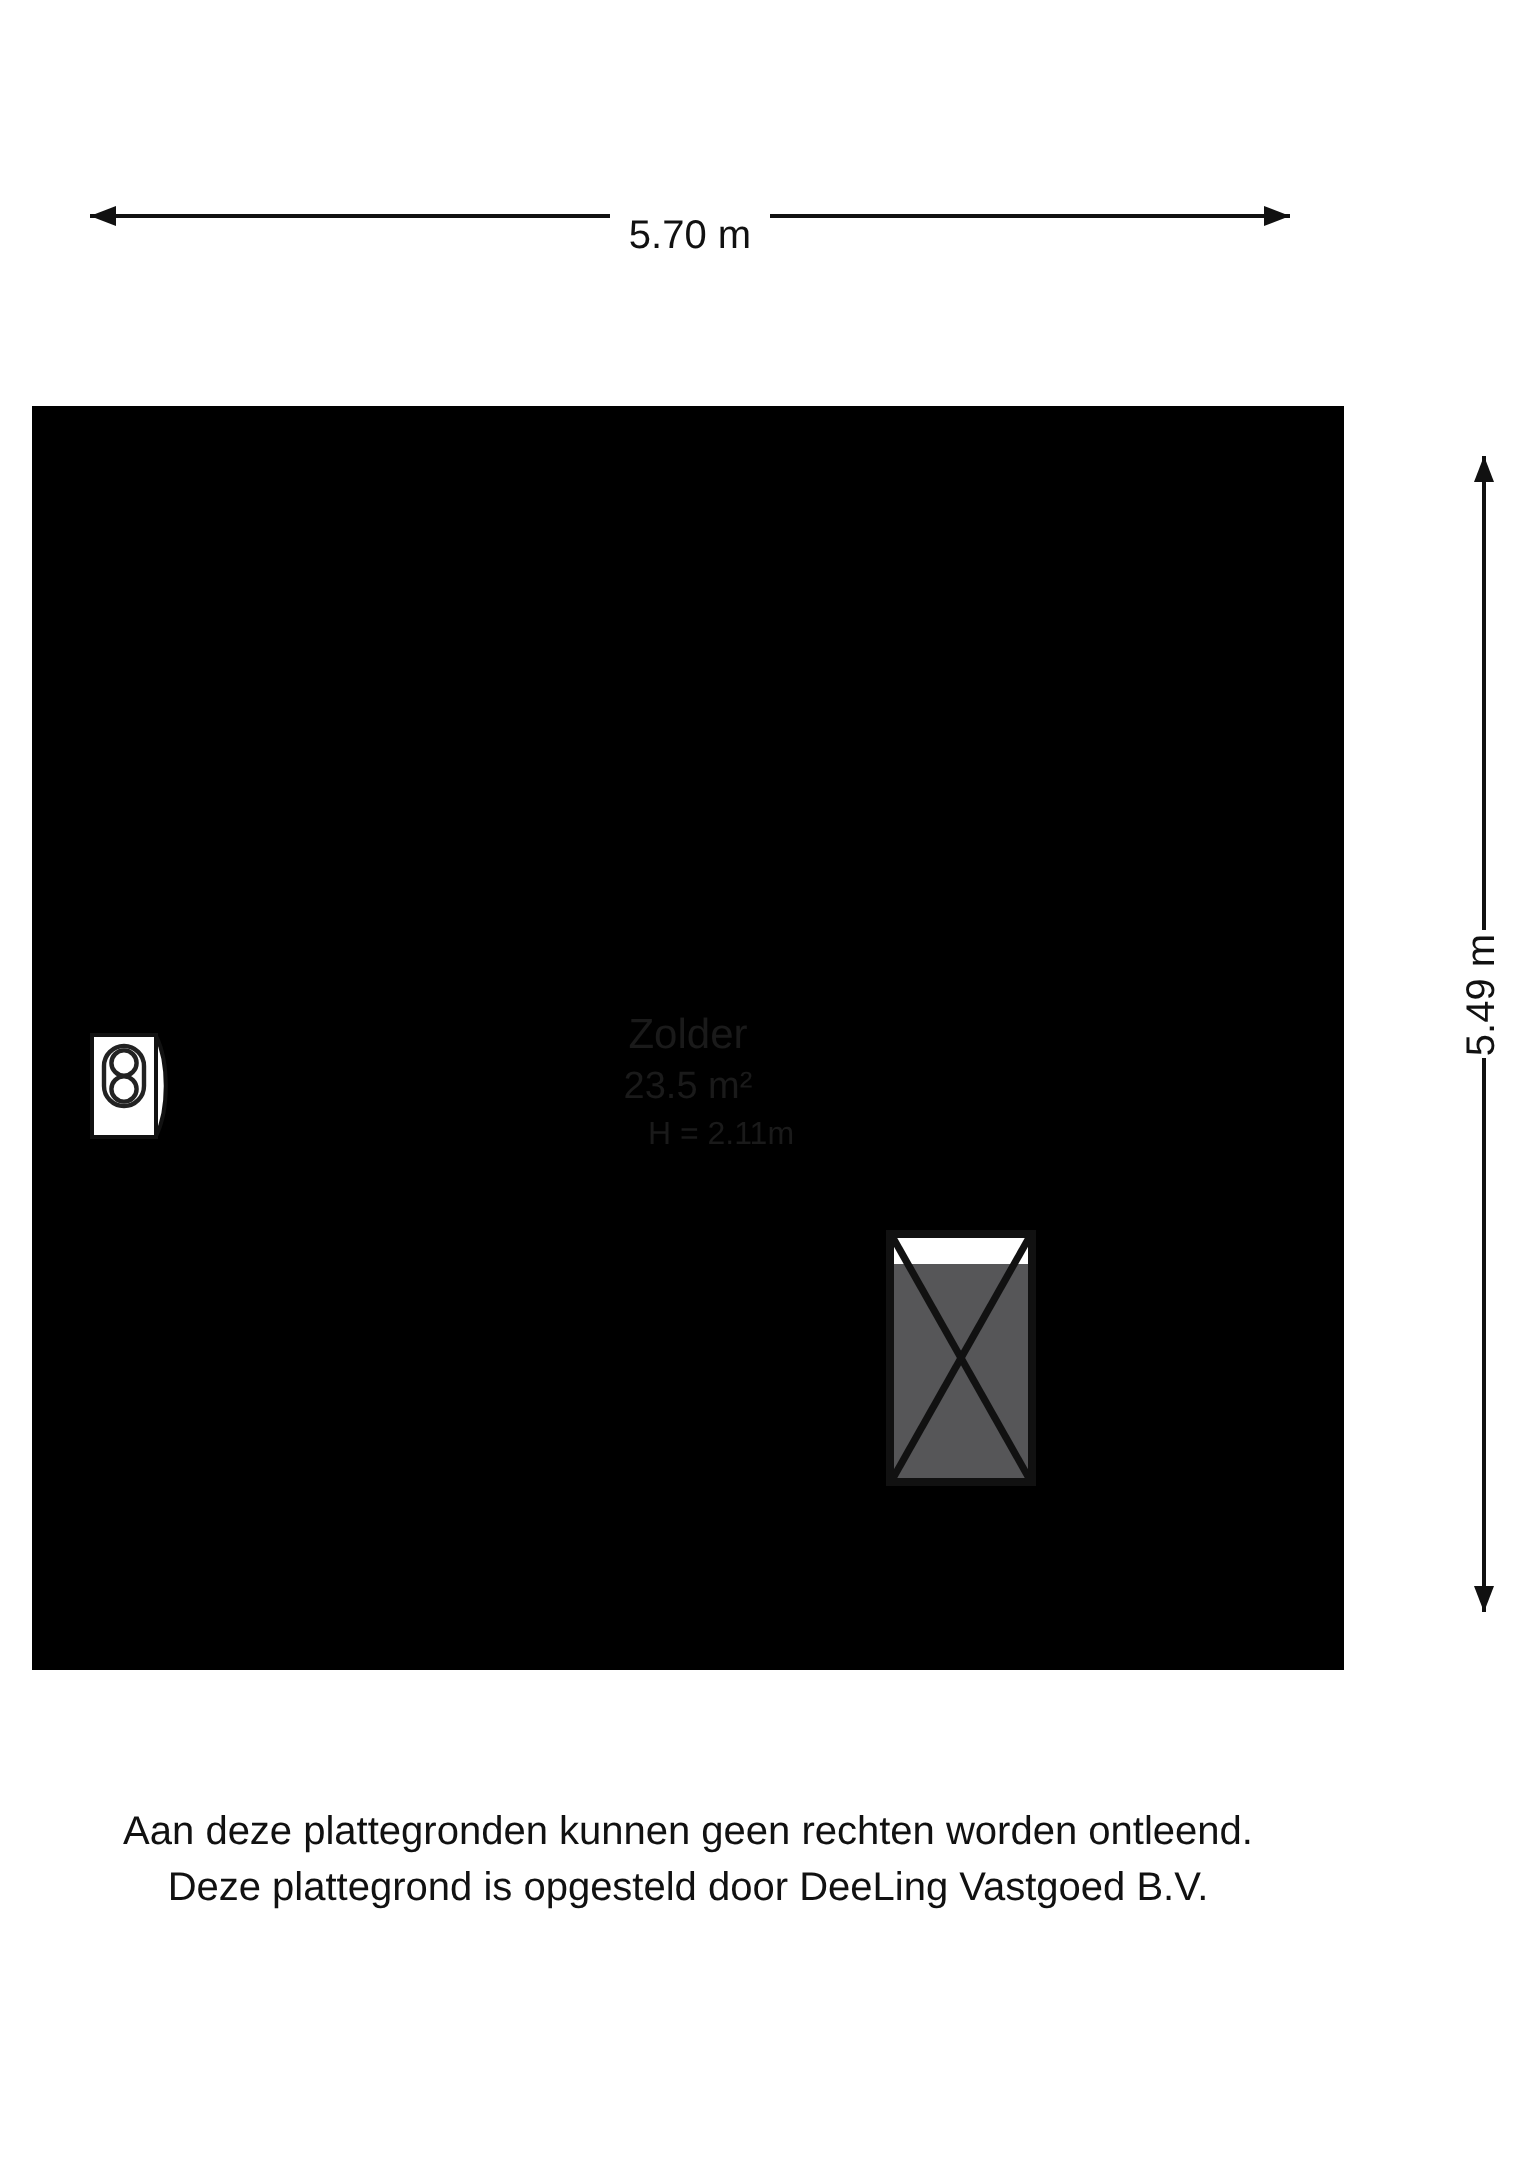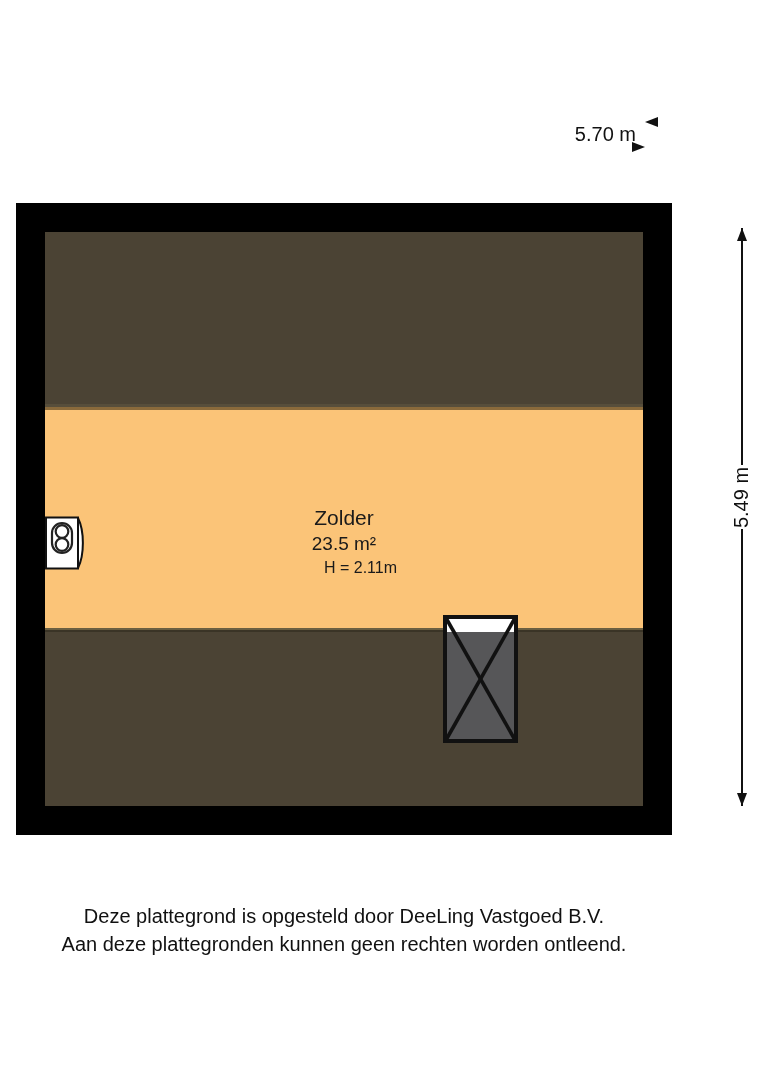--- a/index.html
+++ b/index.html
@@ -7,22 +7,22 @@
     width: 764px; height: 1080px;
     background: #ffffff;
     font-family: "Liberation Sans", sans-serif;
     color: #111;
     overflow: hidden;
   }
   .stage { position: relative; width: 764px; height: 1080px; background: #fff; }
 
   
   .dim-h {
-    position: absolute; left: 45px; top: 121px; width: 600px; height: 24px;
-    display: flex; align-items: flex-end; flex-direction: column;
+    position: absolute; left: 45px; top: 107px; width: 600px; height: 24px;
+    display: flex; align-items: flex-start;
   }
   .hline { position: relative; flex: 1; height: 0; border-top: 2px solid var(--color-line, #111); }
   .hline.left::before {
     content: ""; position: absolute; left: 0; top: -6px; width: 0; height: 0;
     border: 5px solid transparent; border-left: 0;
     border-right: 13px solid var(--color-line, #111);
   }
   .hline.right::after {
     content: ""; position: absolute; right: 0; top: -6px; width: 0; height: 0;
     border: 5px solid transparent; border-right: 0;
@@ -54,21 +54,21 @@
   }
   .dim-label.vertical { transform: rotate(-90deg); padding: 0; }
 
   
   .plan {
     position: absolute; left: 16px; top: 203px; width: 656px; height: 632px;
     background: var(--color-wall, #000);
   }
   .plan-inner {
     position: absolute; left: 29px; top: 29px; right: 29px; bottom: 29px;
-    display: flex; flex-direction: column;
+    display: flex; flex-direction: row;
   }
   .band-top    { height: 172px; background: var(--color-low_headroom, #4B4334); }
   .seam-top    { height: 6px;   background: linear-gradient(#574e3b 0 45%, #8a6a3b 45% 100%); }
   .band-floor  { height: 218px; background: var(--color-floor, #FBC478); }
   .seam-bottom { height: 4px;   background: linear-gradient(#6b5f41 0 40%, #3a3426 40% 100%); }
   .band-bottom { height: 174px; background: var(--color-low_headroom, #4B4334); }
 
   .room-label {
     position: absolute; left: 0; right: 0; top: 272px;
     text-align: center; color: #1a1a1a;
@@ -131,17 +131,17 @@
 
   <div class="dim-v">
     <span class="vline top"></span>
     <span class="vlabel-box">
       <span class="dim-label vertical">5.49 m</span>
     </span>
     <span class="vline bottom"></span>
   </div>
 
   <div class="footer">
+    <div>Aan deze plattegronden kunnen geen rechten worden ontleend.</div>
     <div>Deze plattegrond is opgesteld door DeeLing Vastgoed B.V.</div>
-    <div>Aan deze plattegronden kunnen geen rechten worden ontleend.</div>
   </div>
 
 </div>
 
 </body></html>

